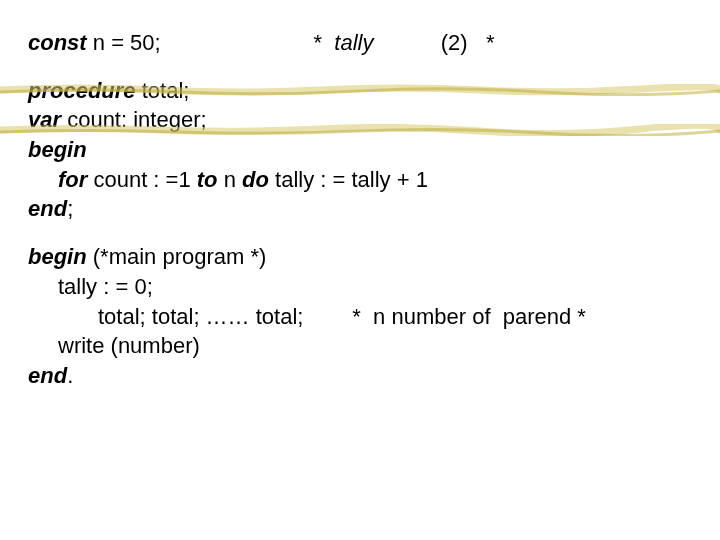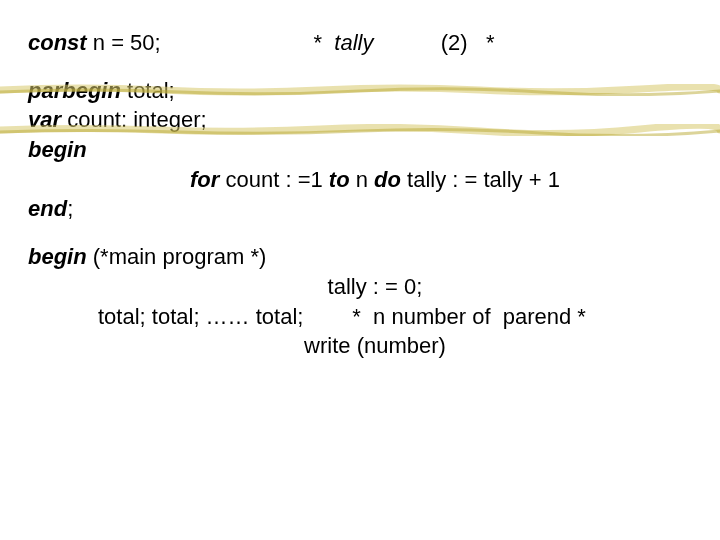--- a/index.html
+++ b/index.html
@@ -20,21 +20,21 @@
     border-radius: 9px;
   }
   .line {
     font-size: 22px;
     line-height: 1.35;
     color: #000;
     white-space: pre;
   }
   .biw { font-weight: bold; font-style: italic; }
   .it  { font-style: italic; }
-  .pad1 { padding-left: 30px; text-align: center; }
+  .pad1 { padding-left: 30px; }
   .pad2 { padding-left: 70px; }
   .spacer { height: 18px; }
   .streak {
     position: absolute;
     left: 0;
     height: 12px;
     pointer-events: none;
   }
   .streak svg { display: block; }
   .streak1 { top: 84px; width: 720px; }
@@ -56,21 +56,21 @@
       <path d="M0,6 Q80,3 160,6 T320,5 T480,7 T640,5 T720,6" stroke="#d7c96b" stroke-width="7" fill="none" stroke-linecap="round" opacity="0.55"></path>
       <path d="M0,8 Q90,5 180,8 T360,7 T540,9 T720,7" stroke="#b9a933" stroke-width="3" fill="none" stroke-linecap="round" opacity="0.5"></path>
     </svg>
   </div>
 
   <div class="line"><span class="biw">const</span><span> n = 50;                         </span><span>*  </span><span class="it">tally</span><span>           (2)   *</span></div>
 
 
   <div class="spacer"></div>
 
-  <div class="line"><span class="biw">parbegin</span><span> total;</span></div>
+  <div class="line"><span class="biw">procedure</span><span> total;</span></div>
 
   <div class="line"><span class="biw">var</span><span> count: integer;</span></div>
 
   <div class="line"><span class="biw">begin</span></div>
 
   <div class="line pad1"><span class="biw">for</span><span> count : =1 </span><span class="biw">to</span><span> n </span><span class="biw">do</span><span> tally : = tally + 1</span></div>
 
   <div class="line"><span class="biw">end</span><span>;</span></div>
 
   <div class="spacer"></div>
@@ -78,14 +78,15 @@
   <div class="line"><span class="biw">begin</span><span> (*main program *)</span></div>
 
   <div class="line pad1"><span>tally : = 0;</span></div>
 
 
   <div class="line pad2"><span>total; total; …… total;</span><span>        *  n number of  parend *</span></div>
 
 
   <div class="line pad1"><span>write (number)</span></div>
 
+  <div class="line"><span class="biw">end</span><span>.</span></div>
 
 </div>
 
 </body></html>

